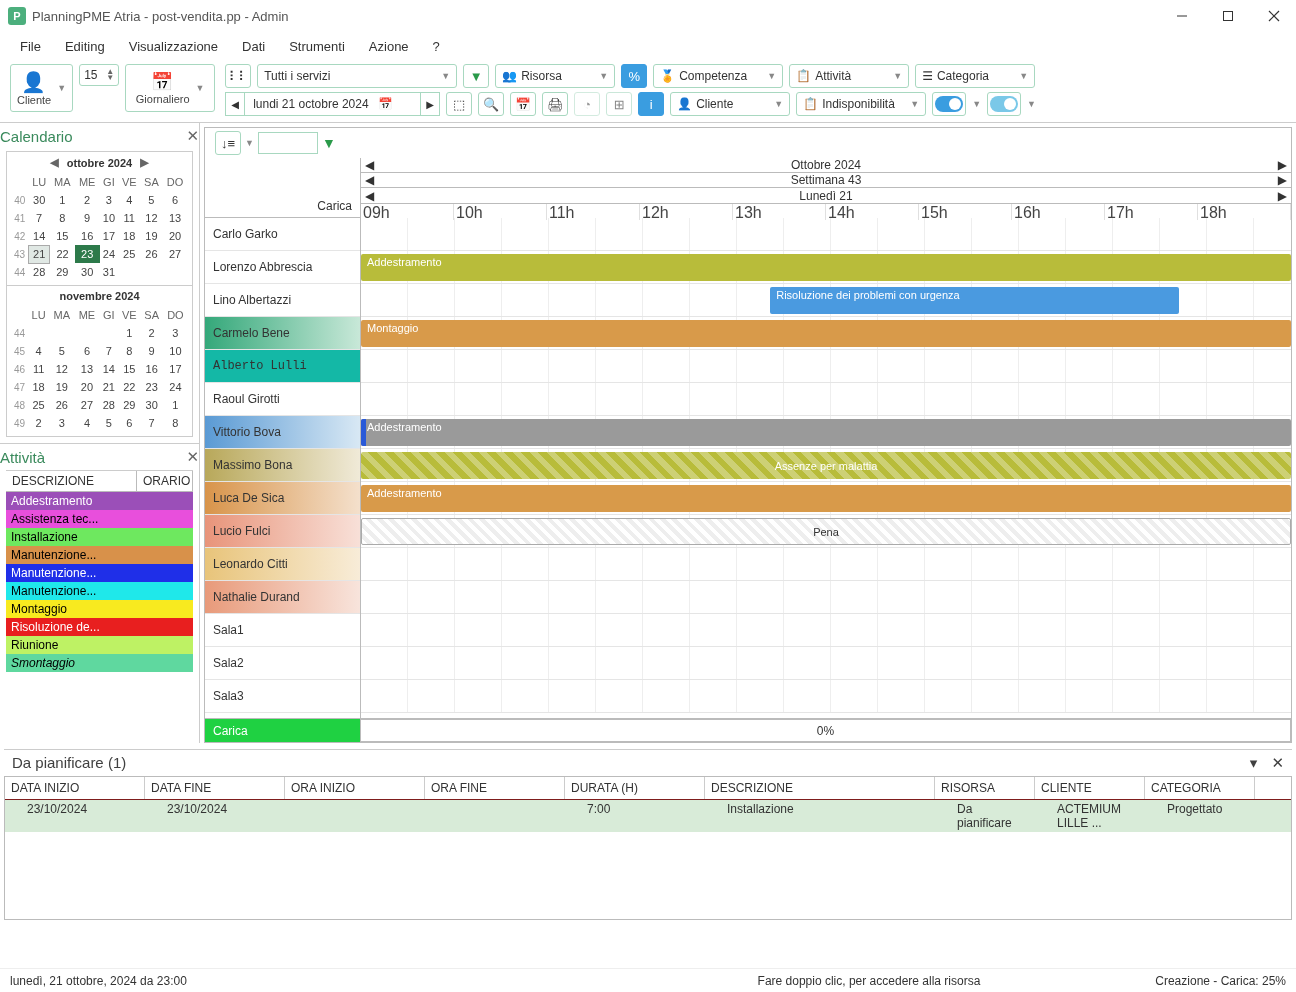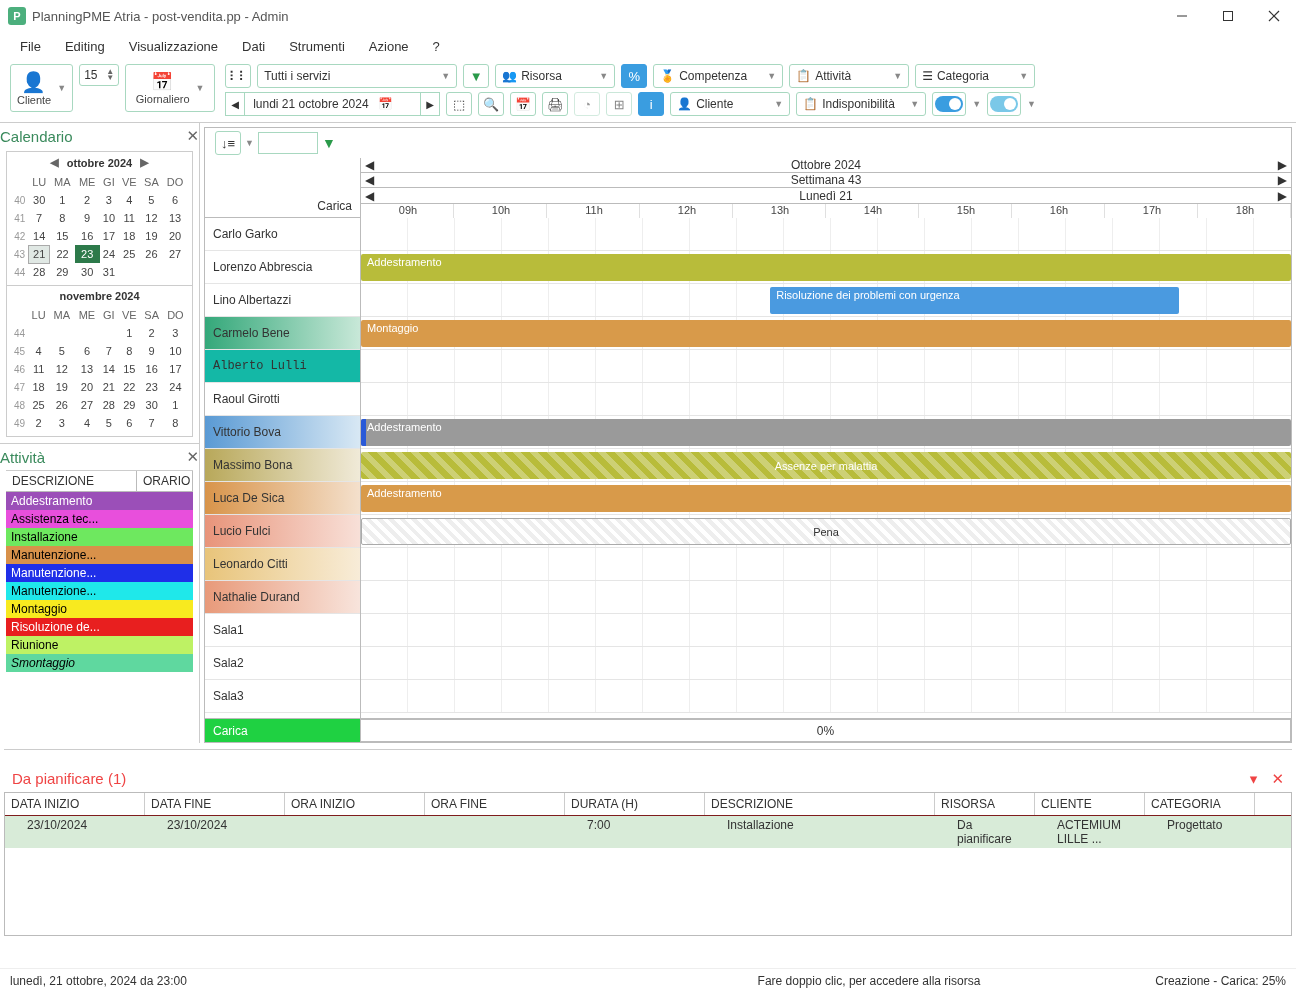--- a/index.html
+++ b/index.html
@@ -66,32 +66,32 @@
 .gantt-body { flex: 1; display: flex; overflow: hidden; }
 .gantt-left { width: 156px; border-right: 1px solid #bbb; }
 .gantt-left .header-spacer { height: 60px; border-bottom: 1px solid #bbb; display: flex; align-items: flex-end; justify-content: flex-end; padding: 4px 8px; font-size: 12px; }
 .resource-row { height: 33px; border-bottom: 1px solid #e5e5e5; display: flex; align-items: center; padding: 0 8px; font-size: 12px; }
 .gantt-right { flex: 1; position: relative; overflow: hidden; }
 .gantt-headers { height: 60px; display: flex; flex-direction: column; }
 .gantt-header-row { flex: 1; border-bottom: 1px solid #bbb; display: flex; align-items: center; justify-content: center; font-size: 12px; position: relative; }
 .gantt-header-row .nav-l { position: absolute; left: 4px; }
 .gantt-header-row .nav-r { position: absolute; right: 4px; }
 .time-header { display: flex; height: 16px; }
-.time-header div { flex: 1; font-size: 11px; color: #444; border-right: 1px solid #e0e0e0; padding-left: 2px; text-align: center; }
+.time-header div { flex: 1; font-size: 16px; color: #444; border-right: 1px solid #e0e0e0; padding-left: 2px; }
 .gantt-rows { position: relative; }
 .gantt-row { height: 33px; border-bottom: 1px solid #e5e5e5; position: relative; }
 .gantt-row::before { content: ""; position: absolute; inset: 0; background: repeating-linear-gradient(to right, transparent 0, transparent 46px, #eee 46px, #eee 47px); }
 .task { position: absolute; top: 3px; height: 27px; border-radius: 2px; color: #fff; font-size: 11px; padding: 2px 6px; display: flex; align-items: flex-start; overflow: hidden; }
 .carica-footer { height: 24px; border-top: 1px solid #bbb; display: flex; }
 .carica-footer .lbl { width: 156px; background: #1fd142; color: #fff; display: flex; align-items: center; padding: 0 8px; border-right: 1px solid #bbb; }
 .carica-footer .val { flex: 1; display: flex; align-items: center; justify-content: center; border: 1px solid #bbb; margin-left: -1px; }
 
 
 .bottom-panel { border-top: 1px solid #ccc; margin: 6px 4px 0 4px; }
-.bottom-title { display: flex; justify-content: space-between; padding: 4px 8px; color: #ef4444; font-size: 15px; margin-top: 16px; }
+.bottom-title { display: flex; justify-content: space-between; padding: 4px 8px; color: #404040; font-size: 15px; }
 .bottom-table { border: 1px solid #bbb; height: 144px; overflow: hidden; }
 .bt-header { display: flex; border-bottom: 1px solid #7f1d1d; }
 .bt-header div { padding: 4px 6px; font-size: 12px; border-right: 1px solid #ccc; }
 .bt-row { display: flex; background: #d8ebd8; }
 .bt-row div { padding: 2px 22px; font-size: 12px; border-right: 1px solid transparent; }
 
 
 .statusbar { position: absolute; bottom: 0; left: 0; right: 0; height: 24px; display: flex; align-items: center; padding: 0 10px; font-size: 12px; background: #fff; border-top: 1px solid #eee; }
 .statusbar .sb-left { flex: 1; }
 .statusbar .sb-center { flex: 1; text-align: center; }

